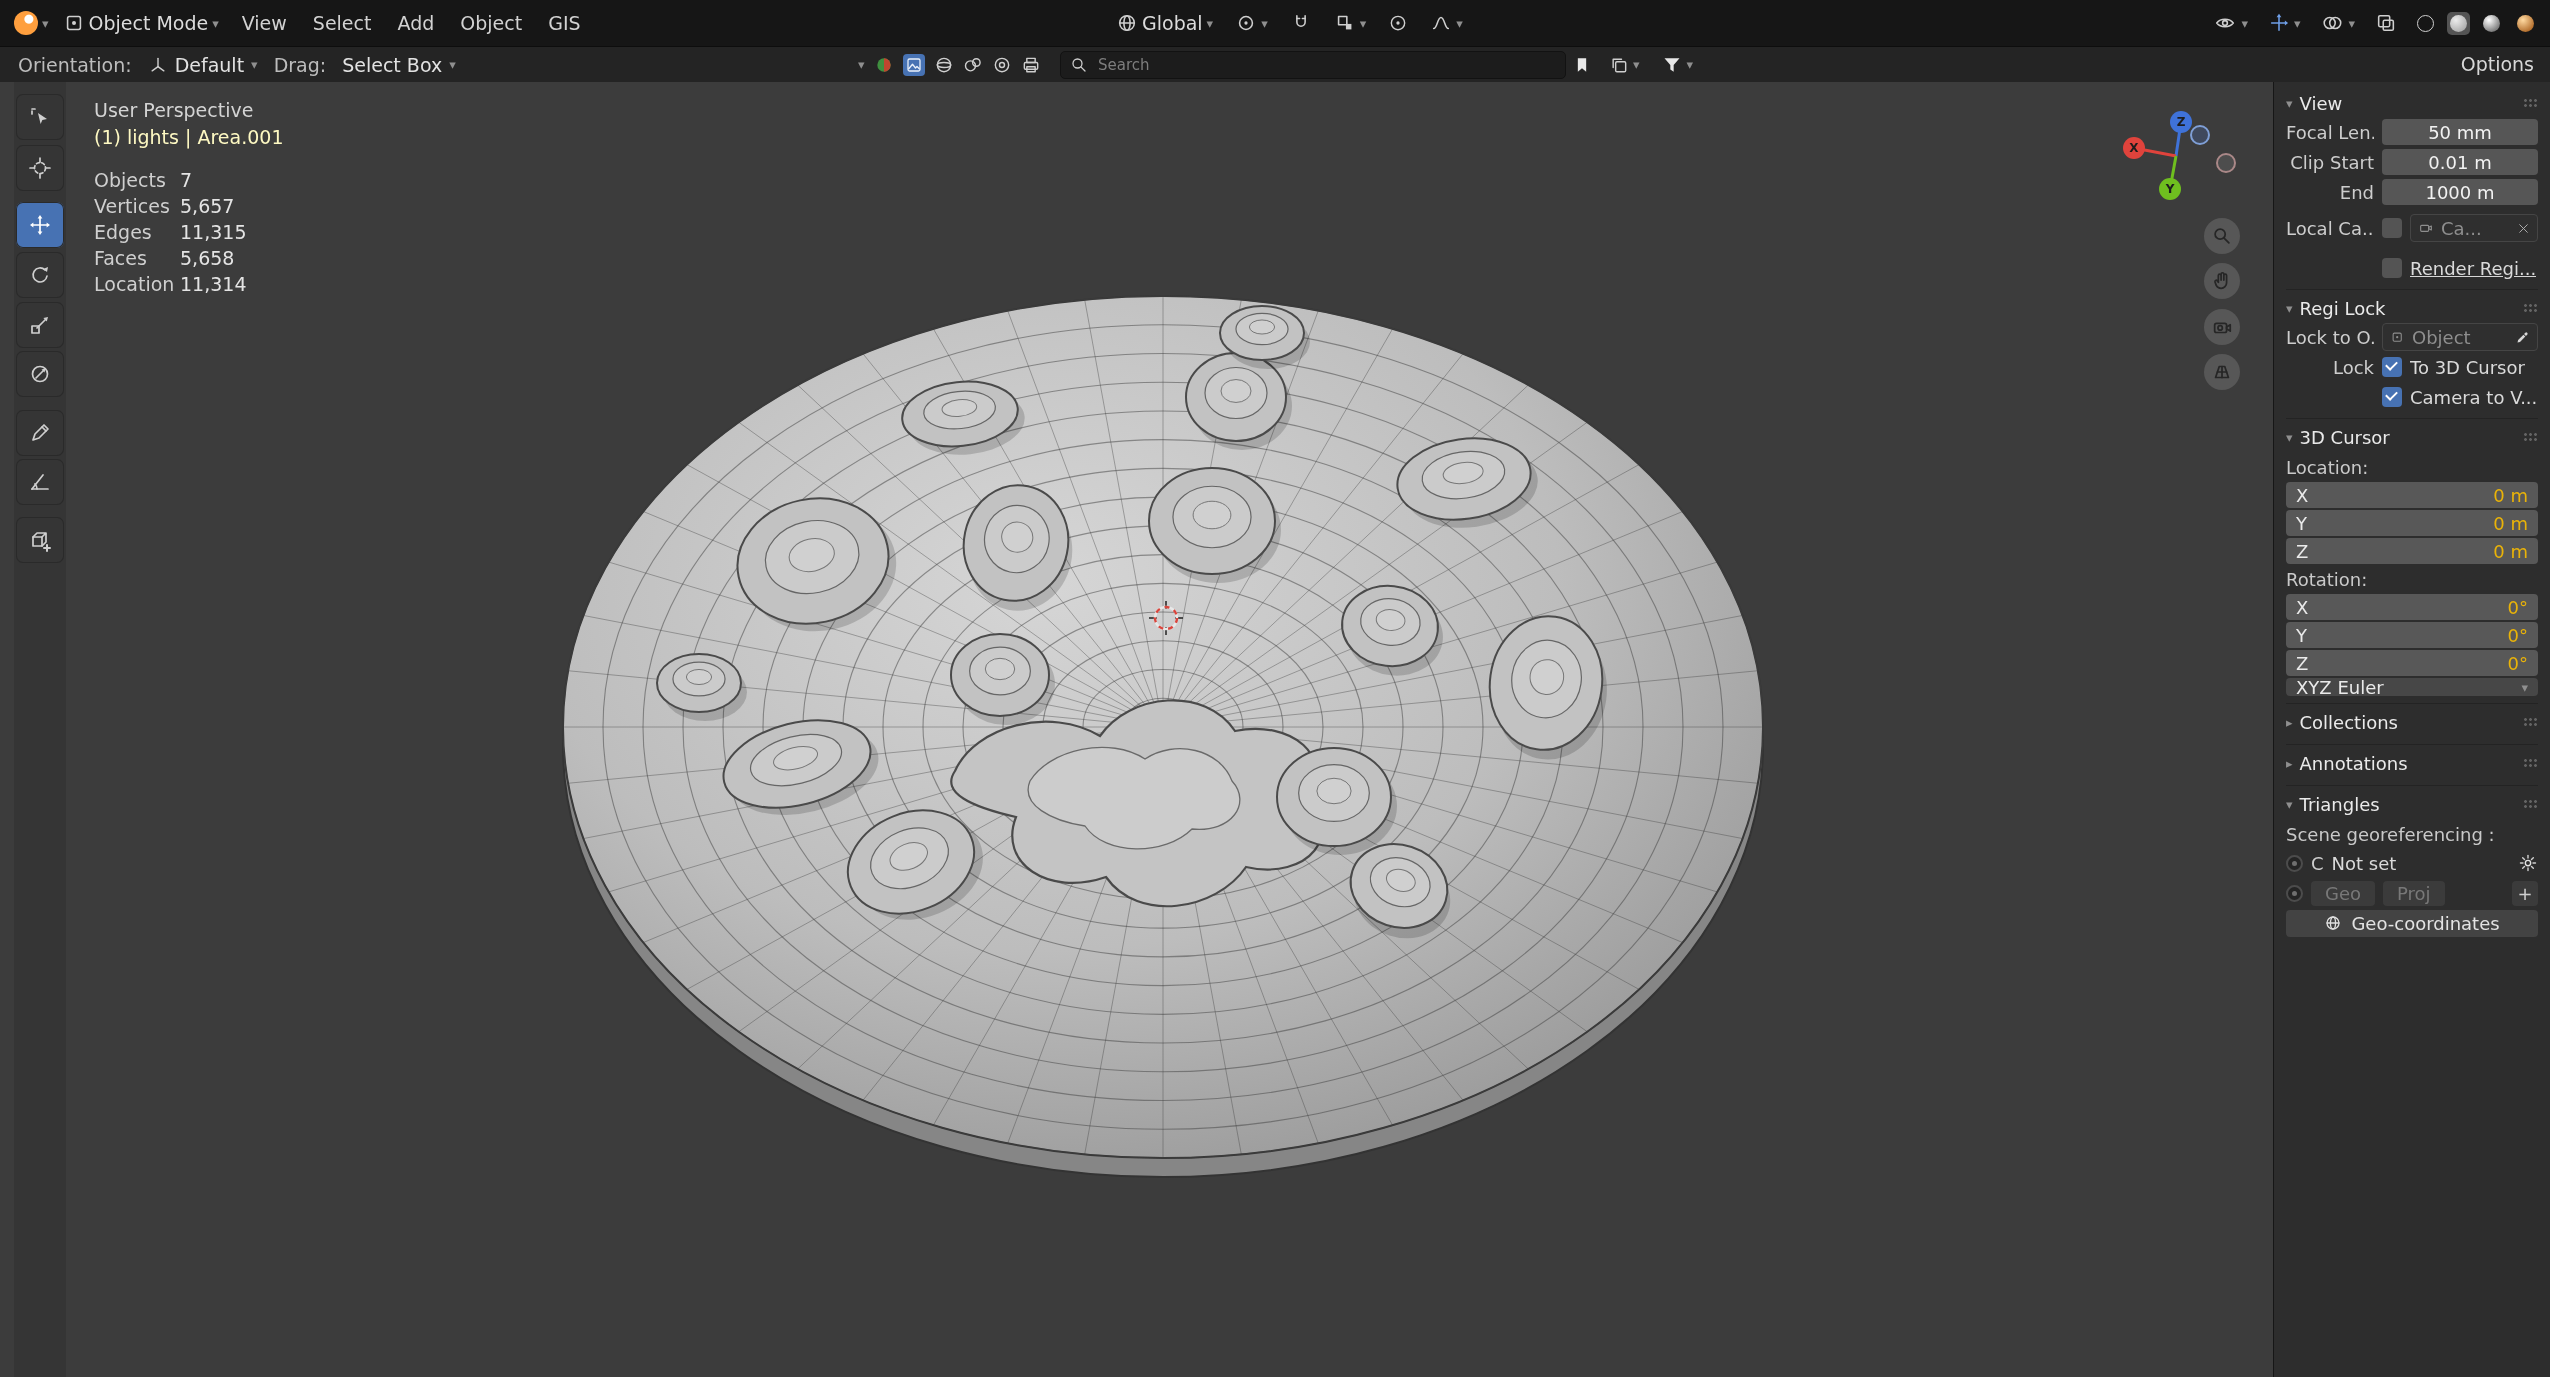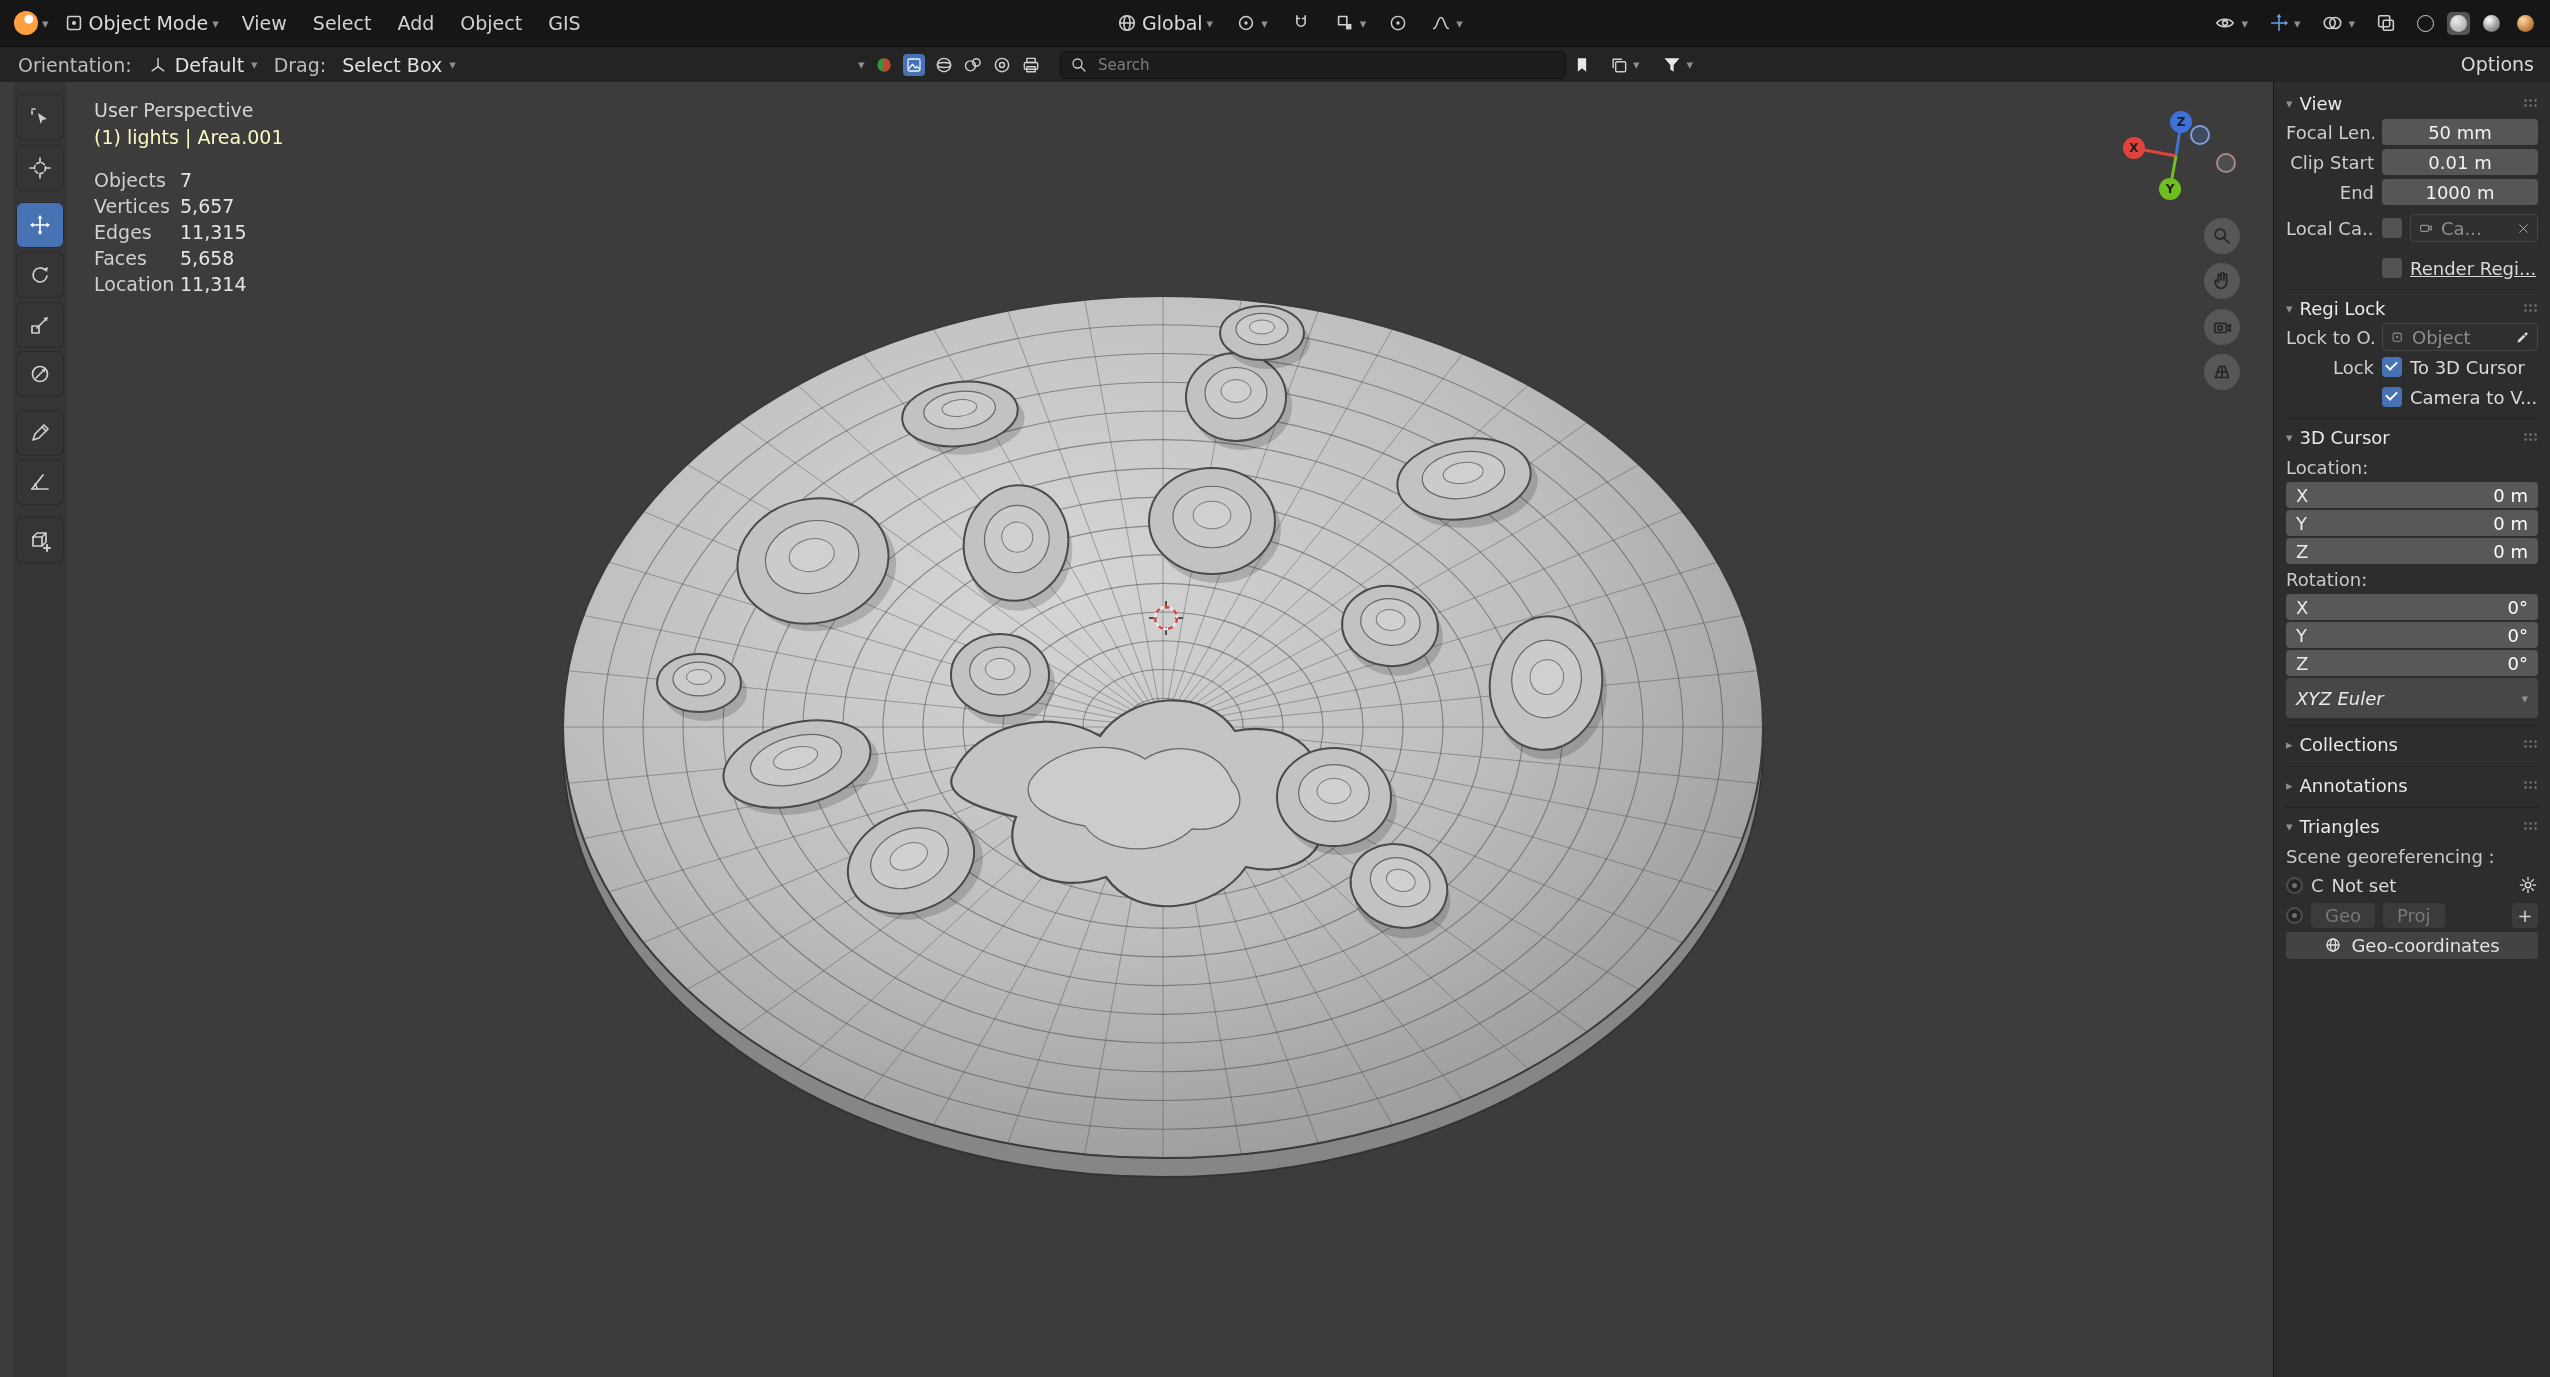--- a/index.html
+++ b/index.html
@@ -72,23 +72,23 @@
   .sect.first{border-top:none;margin-top:0;}
   .sect-h{display:flex;align-items:center;height:30px;color:#eaeaea;gap:7px;}
   .sect-h .grip{margin-left:auto;width:15px;height:10px;
                 background-image:radial-gradient(#6c6c6c 1.3px, transparent 1.5px);background-size:5px 5px;opacity:.85;}
   .prow{display:flex;align-items:center;height:28px;margin-bottom:2px;gap:8px;}
   .plab{width:88px;text-align:right;color:#cdcdcd;flex:none;white-space:nowrap;overflow:hidden;}
   .pfield{flex:1;height:26px;background:#565656;border-radius:4px;color:#f2f2f2;
           display:flex;align-items:center;justify-content:center;}
   .slider{height:26px;background:#585858;border-radius:4px;flex:1;display:flex;align-items:center;
           padding:0 10px;color:#eaeaea;margin-bottom:2px;}
-  .slider .val{margin-left:auto;color:#ffffff;}
-  .dd{height:40px;background:#474747;border-radius:4px;display:flex;align-items:center;padding:0 10px;
-      color:#eaeaea;margin-bottom:2px;font-style:italic;}
+  .slider .val{margin-left:auto;color:#eab308;}
+  .dd{height:18px;background:#474747;border-radius:4px;display:flex;align-items:center;padding:0 10px;
+      color:#eaeaea;margin-bottom:2px;}
   .dd .chev{margin-left:auto;}
   .cb{width:20px;height:20px;border-radius:4px;background:#545454;flex:none;position:relative;}
   .cb.on{background:#4772b3;}
   .cb.on::after{content:"";position:absolute;left:4px;top:4px;width:9px;height:5px;
                 border-left:2.5px solid #fff;border-bottom:2.5px solid #fff;transform:rotate(-45deg);}
   .cbl{color:#dadada;white-space:nowrap;overflow:hidden;}
   .objfield{flex:1;height:26px;background:#2f2f2f;border:1px solid #454545;border-radius:4px;
             display:flex;align-items:center;padding:0 7px;gap:7px;color:#8e8e8e;}
   .psub{color:#c9c9c9;height:26px;display:flex;align-items:center;margin:2px 0;}
   .radio{width:17px;height:17px;border-radius:50%;background:#242424;border:2px solid #4c4c4c;

